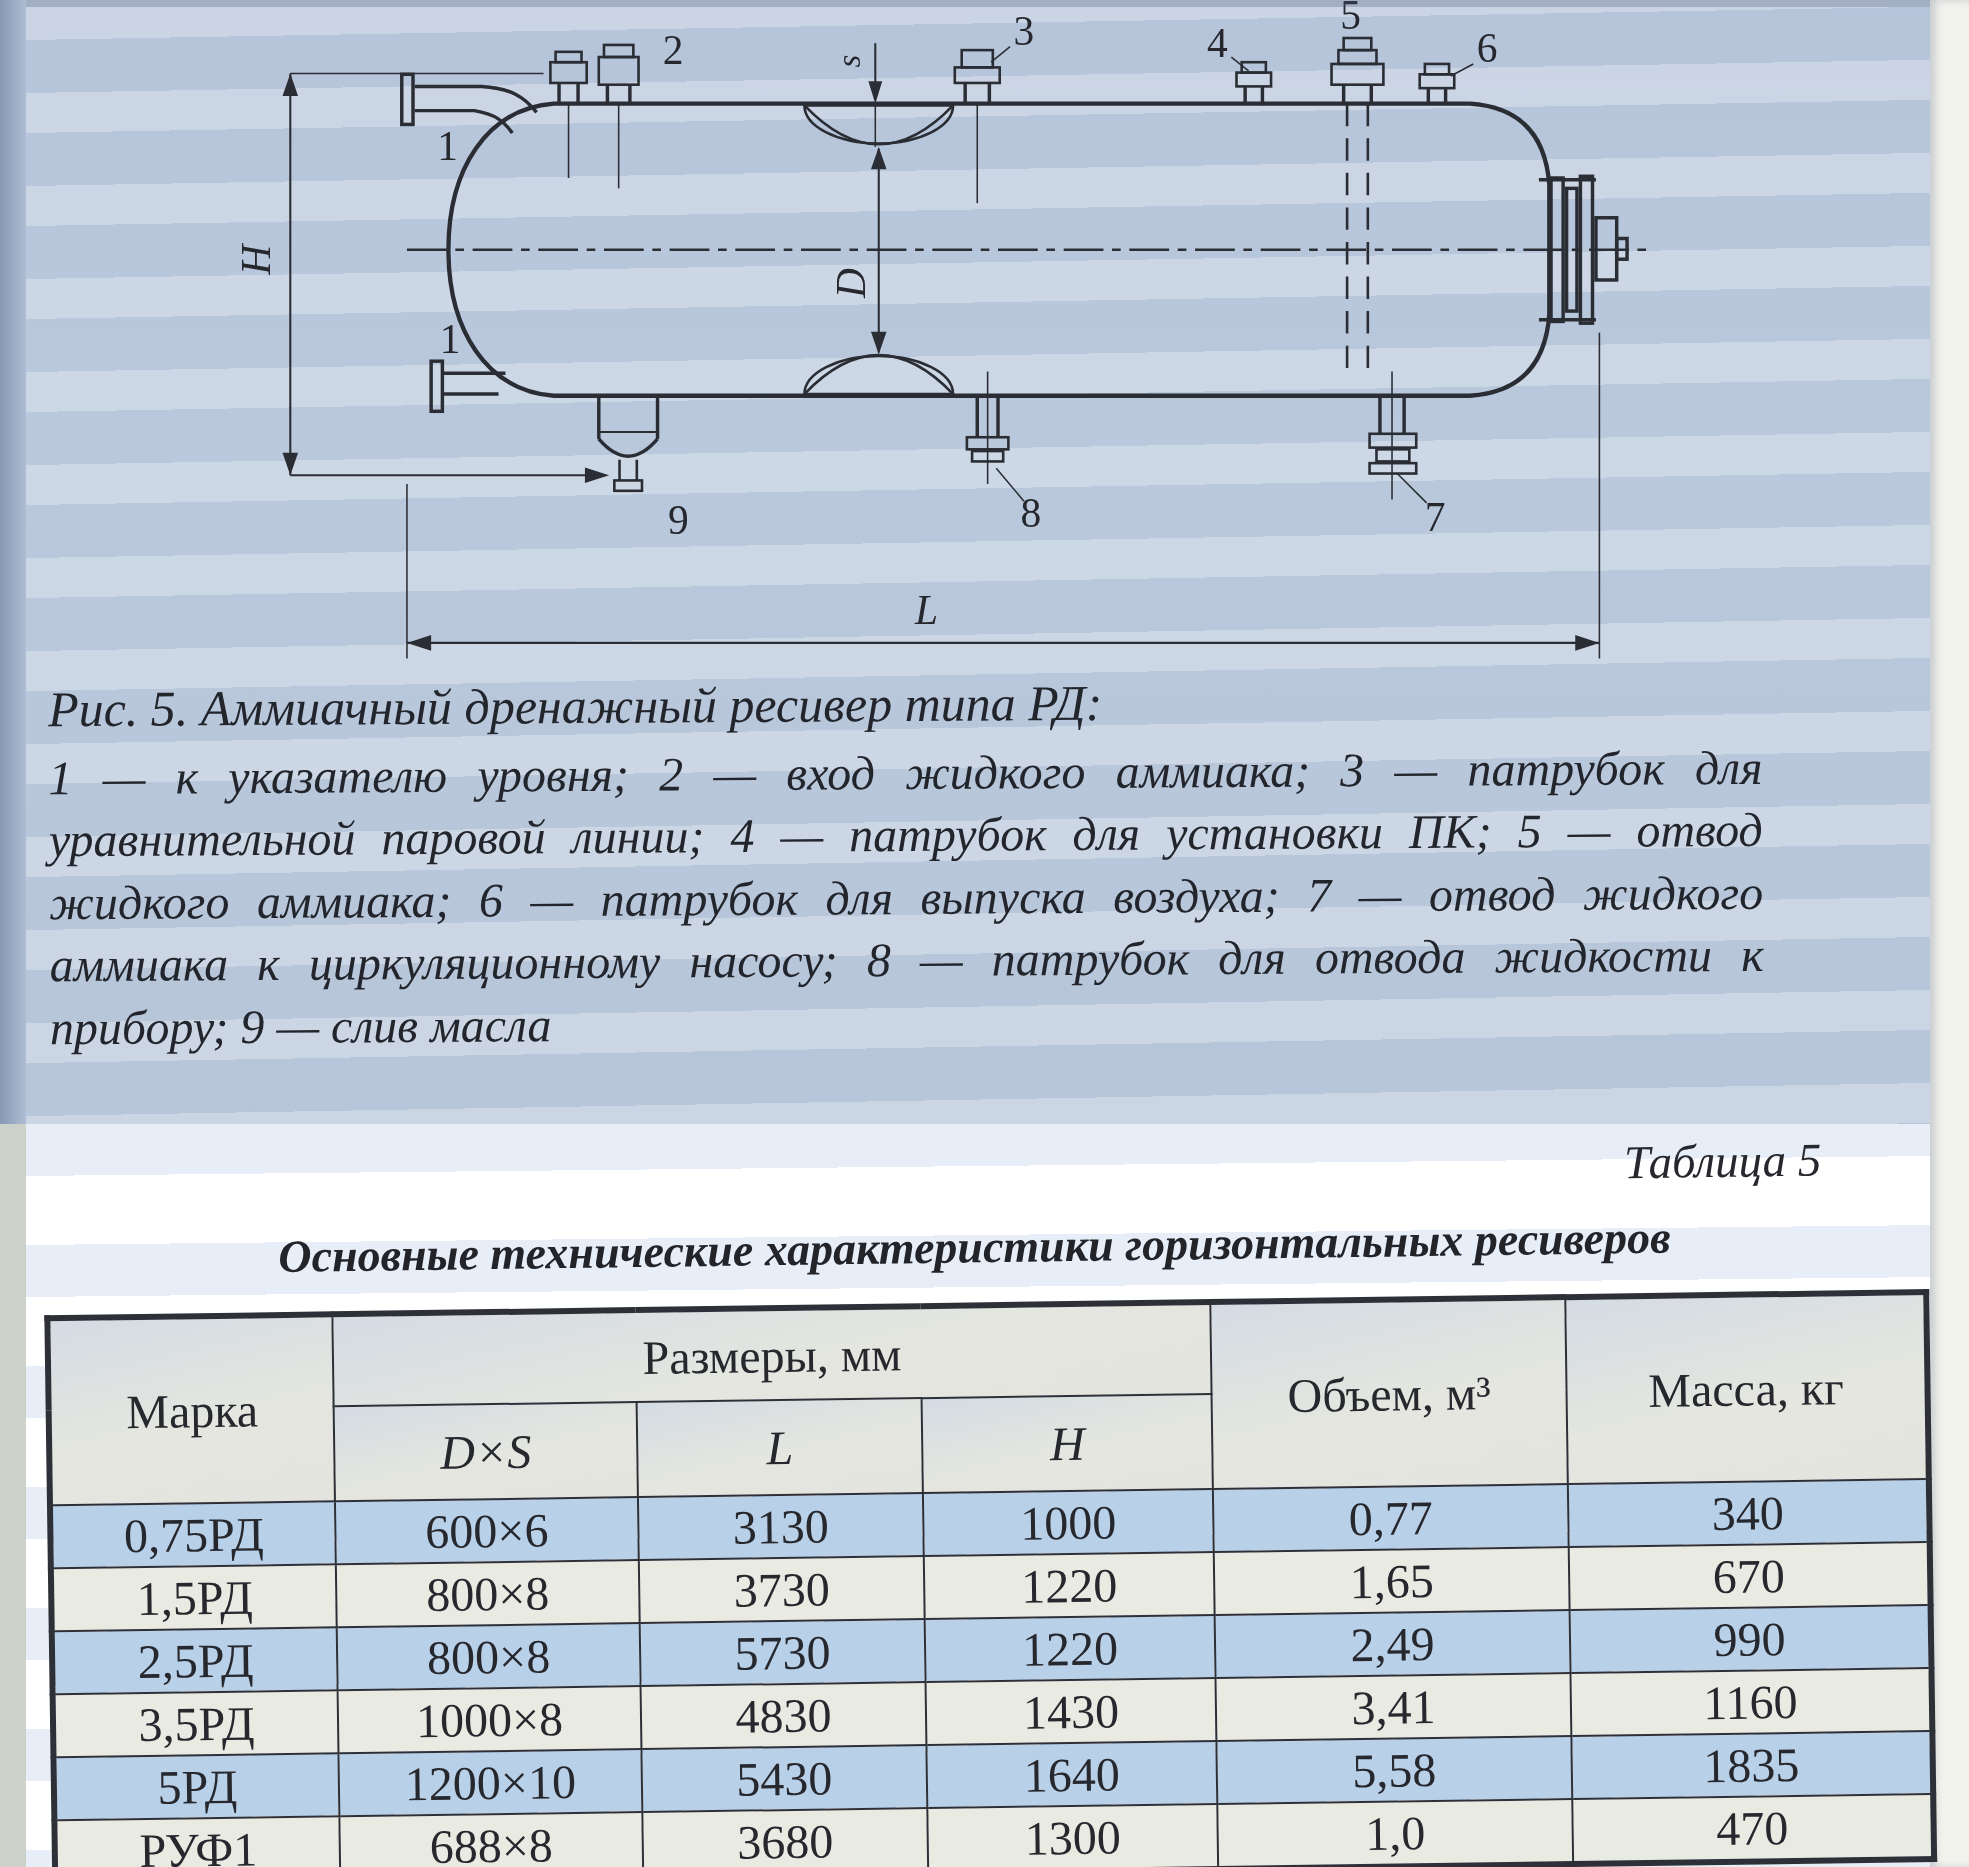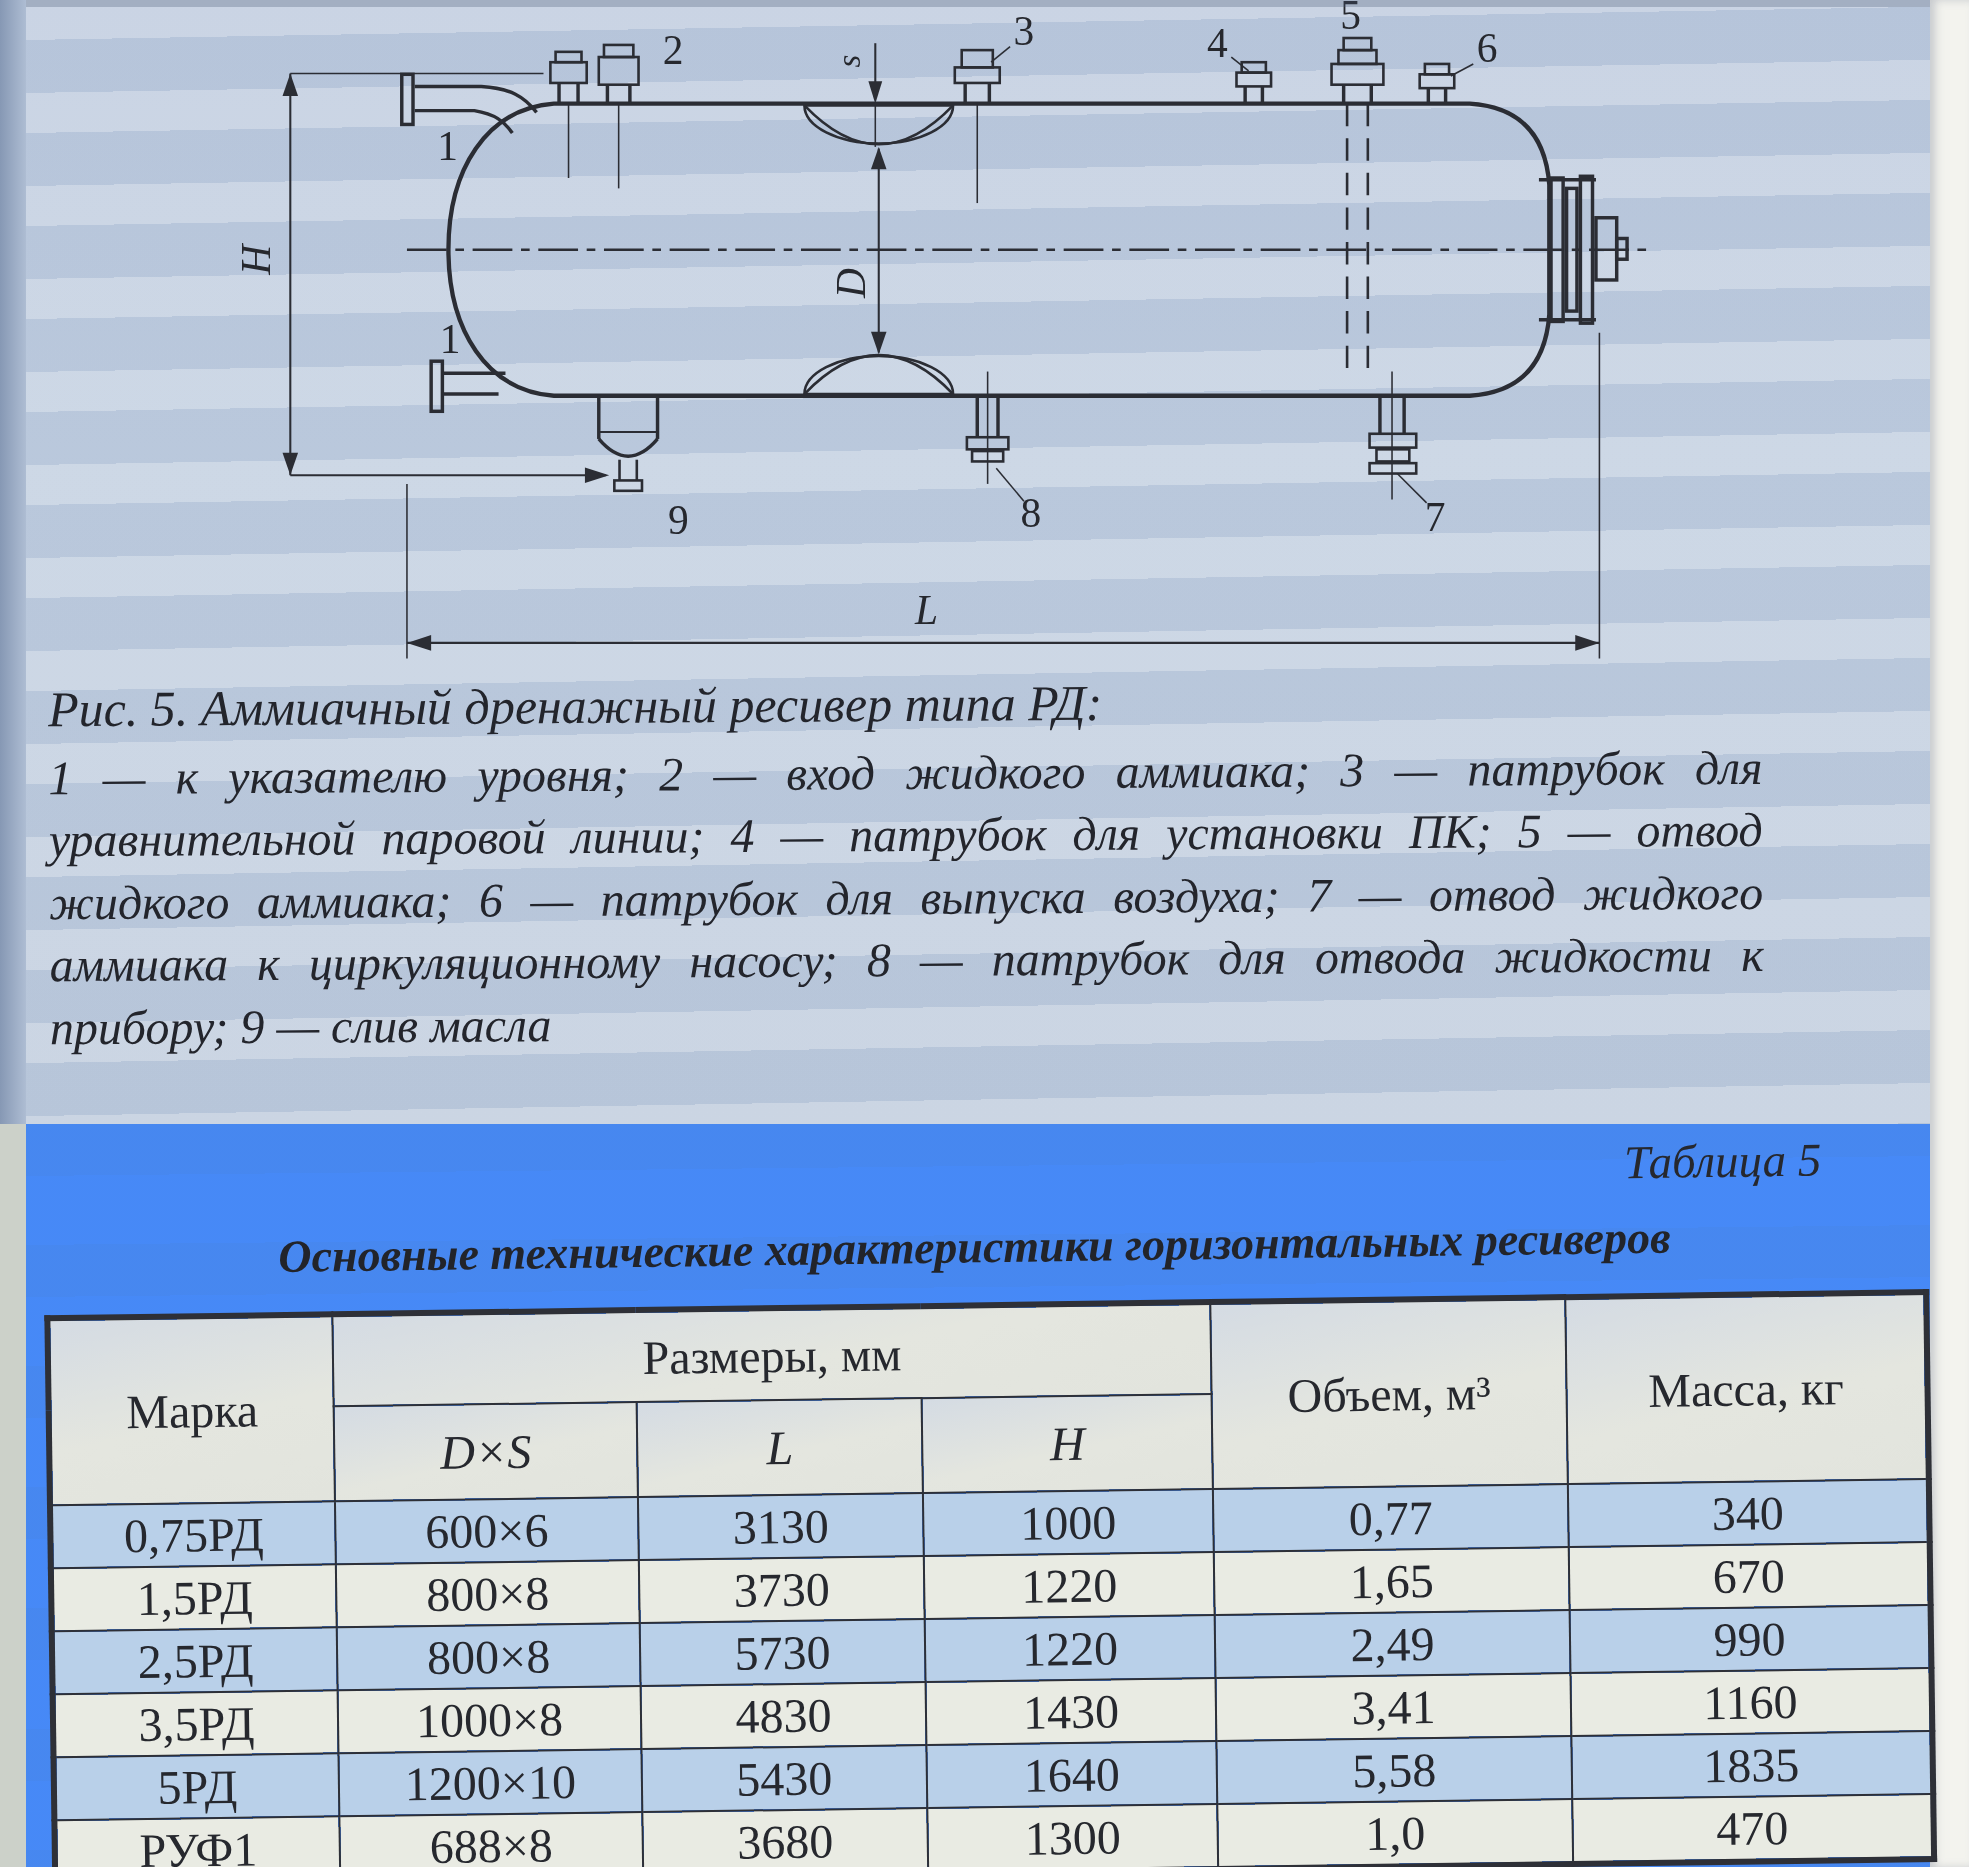--- a/index.html
+++ b/index.html
@@ -17,21 +17,21 @@
     background:linear-gradient(180deg,#c2cee0 0%,#c6d2e2 40%,#c3cfdf 100%);
   }
   .figure-panel::before{
     content:"";position:absolute;inset:0;pointer-events:none;
     background:repeating-linear-gradient(179deg,
       rgba(255,255,255,.13) 0 40px,
       rgba(96,128,176,.12) 40px 93px);
   }
   .table-panel{
     position:absolute;left:26px;top:1124px;width:1904px;height:744px;
-    background:#3b82f6;
+    background:#ffffff;
   }
   .table-panel::before{
     content:"";position:absolute;inset:0;pointer-events:none;
     background:repeating-linear-gradient(179.4deg,
       rgba(125,160,210,.18) 0 52px,
       rgba(255,255,255,.06) 52px 121px);
   }
   .edge-left-top{position:absolute;left:0;top:0;width:26px;height:1124px;
     background:linear-gradient(90deg,#8698b4,#aebdd3);}
   .edge-left-bottom{position:absolute;left:0;top:1124px;width:26px;height:744px;

